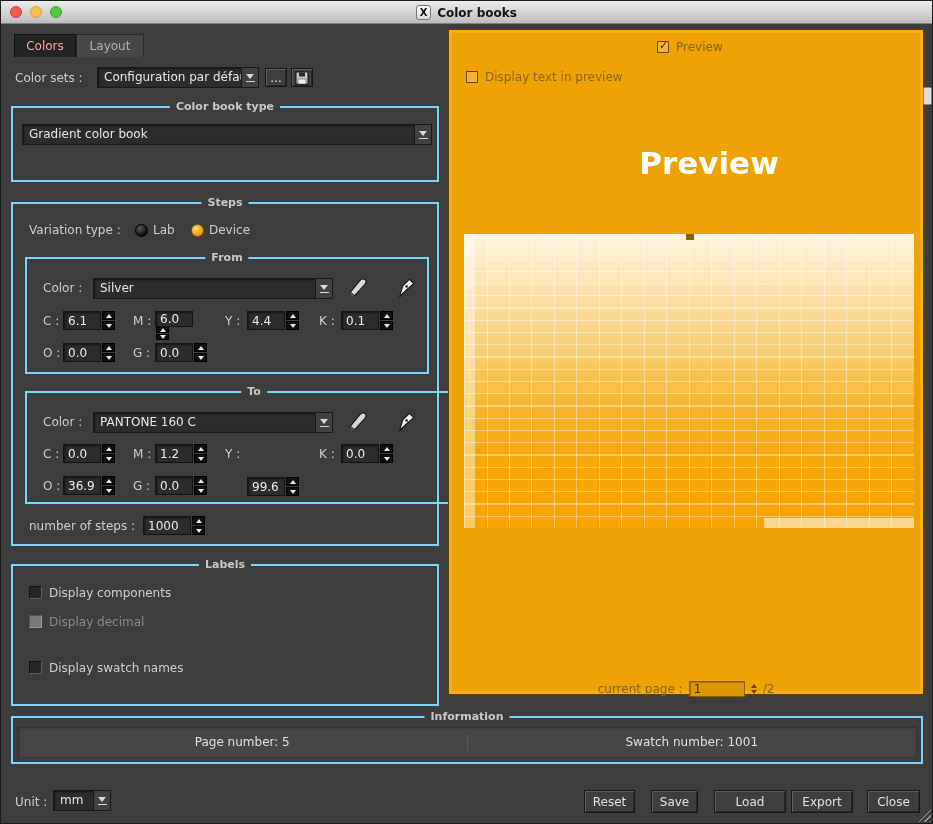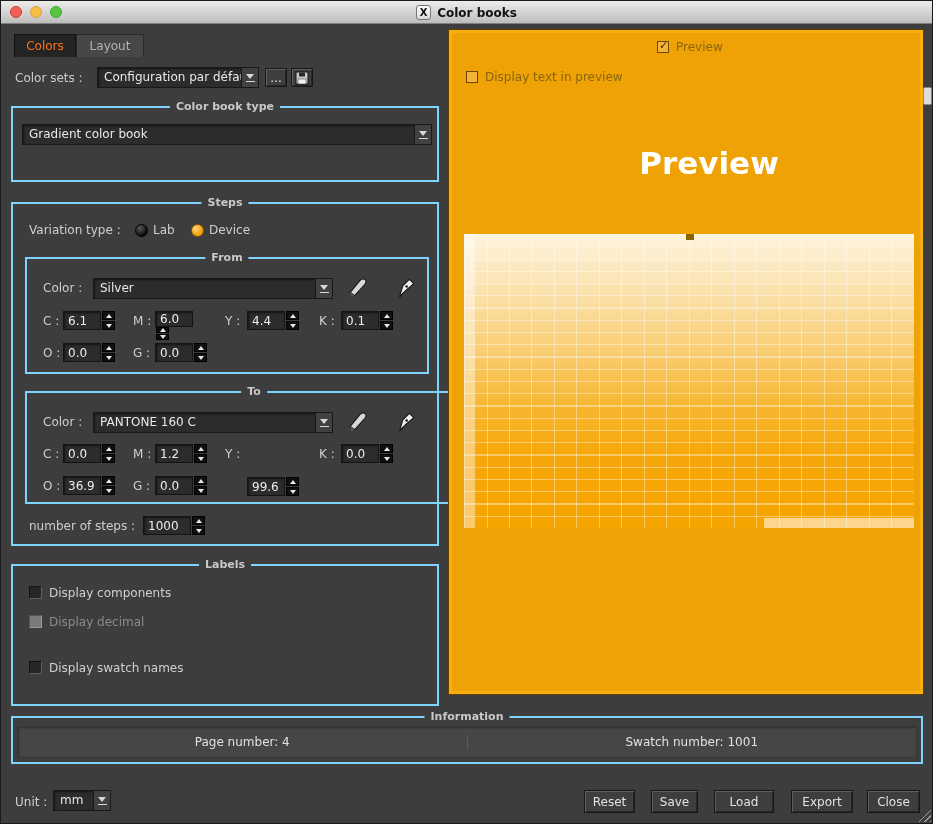--- a/index.html
+++ b/index.html
@@ -24,21 +24,21 @@
 
   
   .lbl { position:absolute; font-size:12px; color:#cfcfcf; white-space:nowrap; }
   .lbl.dis { color:#8b8b8b; }
 
   .gb { position:absolute; border:2px solid #7dd3fc; }
   .gb-legend { position:absolute; top:-8px; left:50%; transform:translateX(-50%);
     background:#3d3d3d; padding:0 6px; font-size:11px; font-weight:bold; color:#c9c9c9; white-space:nowrap; }
 
   .tab { position:absolute; height:23px; line-height:23px; text-align:center; font-size:12px; cursor:default; }
-  .tab-active { background:#242424; color:#f97316; border:1px solid #111; border-bottom:none; }
+  .tab-active { background:#242424; color:#fca5a5; border:1px solid #111; border-bottom:none; }
   .tab-inactive { background:#474747; color:#b2b2b2; border:1px solid #2a2a2a; border-bottom:none; }
 
   .combo { position:absolute; display:flex; height:21px; }
   .combo-field { flex:1; background:#2c2c2c; border:1px solid #191919;
     box-shadow:inset 1px 1px 2px rgba(0,0,0,.55); color:#e8e8e8; font-size:12px;
     padding:2px 6px 0 6px; overflow:hidden; white-space:nowrap; }
   .combo-btn { width:17px; background:#414141; border:1px solid #191919; border-left:none;
     display:flex; flex-direction:column; align-items:center; justify-content:center; gap:2px; cursor:default; }
   .tri-dn { width:0; height:0; border-left:4px solid transparent; border-right:4px solid transparent; border-top:5px solid #d8d8d8; }
   .bar { width:9px; height:1px; background:#d8d8d8; }
@@ -385,40 +385,49 @@
     <span class="pv-lbl" style="left:33px; top:37px;">Display text in preview</span>
 
     <div class="watermark">Preview</div>
 
     <div class="swatch">
       <div class="swatch-leftcol"></div>
       <div class="swatch-strip"></div>
       <div class="swatch-tick"></div>
     </div>
 
+    <div class="pv-page">
+      <span>current page :</span>
+      <input value="1" style="">
+      <span class="pv-spin">
+          <i class="pv-tup"></i>
+          <i class="pv-tdn"></i>
+        </span>
+      <span>/2</span>
+    </div>
   </div>
 
   <div class="gb" style="left:10px; top:715px; width:912px; height:48px;">
     <span class="gb-legend">Information</span>
     <div class="info-inner">
-      <span class="info-cell">Page number: 4</span>
+      <span class="info-cell">Page number: 5</span>
       <span class="info-div"></span>
       <span class="info-cell">Swatch number: 1001</span>
     </div>
   </div>
 
   <span class="lbl" style="left:14px; top:794px;">Unit :</span>
   <div class="combo" style="left:52px; top:789px; width:58px;">
     <span class="combo-field">mm</span>
     <span class="combo-btn">
         <i class="tri-dn"></i>
         <i class="bar"></i>
       </span>
   </div>
   <div class="btn" style="left:583px; top:789px; width:51px; height:23px;">Reset</div>
   <div class="btn" style="left:650px; top:789px; width:47px; height:23px;">Save</div>
-  <div class="btn" style="left:713px; top:789px; width:60px; height:23px;">Load</div>
+  <div class="btn" style="left:713px; top:789px; width:72px; height:23px;">Load</div>
   <div class="btn" style="left:790px; top:789px; width:62px; height:23px;">Export</div>
   <div class="btn" style="left:866px; top:789px; width:53px; height:23px;">Close</div>
 
   <span class="edge-blob"></span>
   <div class="grip"></div>
 </div>
 
 </body></html>

